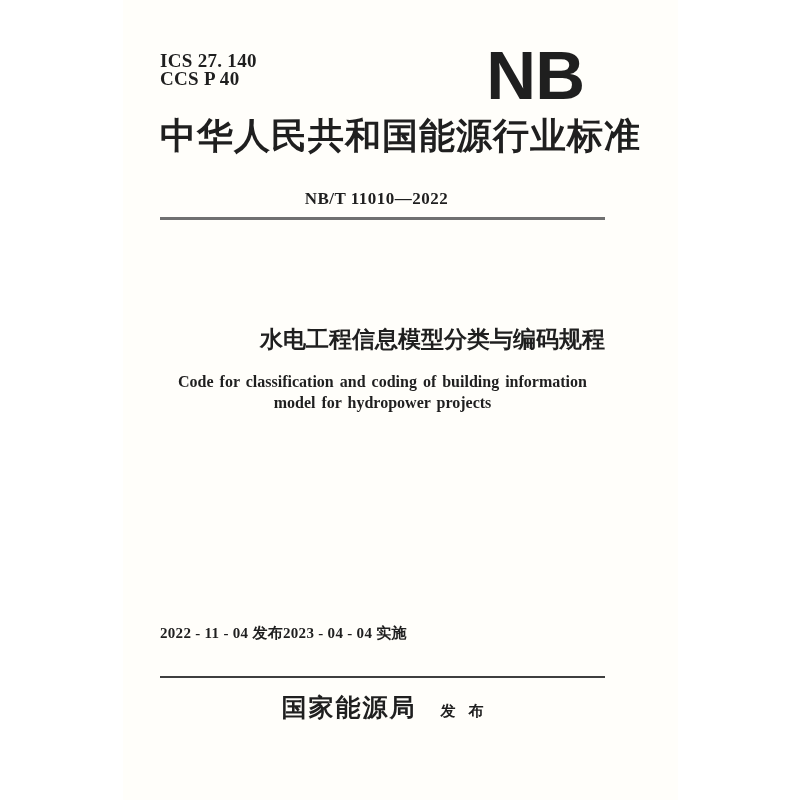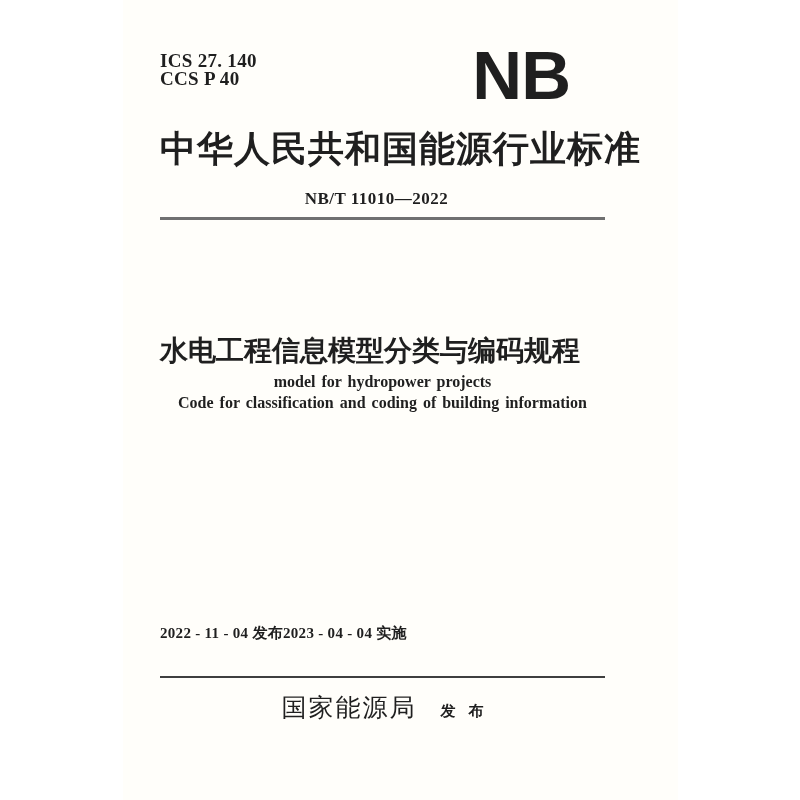--- a/index.html
+++ b/index.html
@@ -28,32 +28,32 @@
     position: absolute;
     left: 37px;
     top: 52px;
     font-size: 19px;
     font-weight: bold;
     line-height: 18px;
     letter-spacing: 0.3px;
   }
   .nb-logo {
     position: absolute;
-    right: 108px;
+    right: 94px;
     top: 41px;
     font-family: "Liberation Sans", sans-serif;
     font-size: 69px;
     font-weight: 900;
     line-height: 69px;
     letter-spacing: -1px;
   }
   .category {
     position: absolute;
     left: 37px;
-    top: 127px;
+    top: 114px;
     width: 445px;
     text-align: right;
     font-size: 36px;
     font-weight: bold;
     line-height: 44px;
     letter-spacing: 1px;
     white-space: nowrap;
   }
   .std-number {
     position: absolute;
@@ -76,25 +76,25 @@
     background: var(--rule-top, #707070);
   }
   .rule-bottom {
     top: 676px;
     height: 2px;
     background: var(--rule-bottom, #3f3f3f);
   }
   .title-cn {
     position: absolute;
     left: 37px;
-    top: 333px;
+    top: 321px;
     width: 445px;
-    text-align: left;
+    text-align: right;
     font-family: "Liberation Sans", sans-serif;
-    font-size: 28px;
+    font-size: 23px;
     font-weight: bold;
     line-height: 36px;
     white-space: nowrap;
   }
   .title-en {
     position: absolute;
     left: 37px;
     top: 371px;
     width: 445px;
     text-align: center;
@@ -118,21 +118,21 @@
     position: absolute;
     left: 37px;
     top: 691px;
     width: 445px;
     display: flex;
     justify-content: center;
     align-items: baseline;
   }
   .publisher-name {
     font-size: 25px;
-    font-weight: normal;
+    font-weight: bold;
     letter-spacing: 2px;
   }
   .publish-action {
     font-size: 15px;
     font-weight: bold;
     letter-spacing: 13px;
     margin-left: 24px;
     margin-right: -13px;
     text-align: center;
   }
@@ -152,22 +152,22 @@
 
     <div class="category">中华人民共和国能源行业标准</div>
 
     <div class="std-number">NB/T 11010—2022</div>
 
     <div class="rule rule-top"></div>
 
     <div class="title-cn">水电工程信息模型分类与编码规程</div>
 
     <div class="title-en">
+      <div>Code for classification and coding of building information</div>
       <div>model for hydropower projects</div>
-      <div>Code for classification and coding of building information</div>
     </div>
 
     <div class="dates-row">
       <span>2022 - 11 - 04 发布</span>
       <span>2023 - 04 - 04 实施</span>
     </div>
 
     <div class="rule rule-bottom"></div>
 
     <div class="publisher-row">

